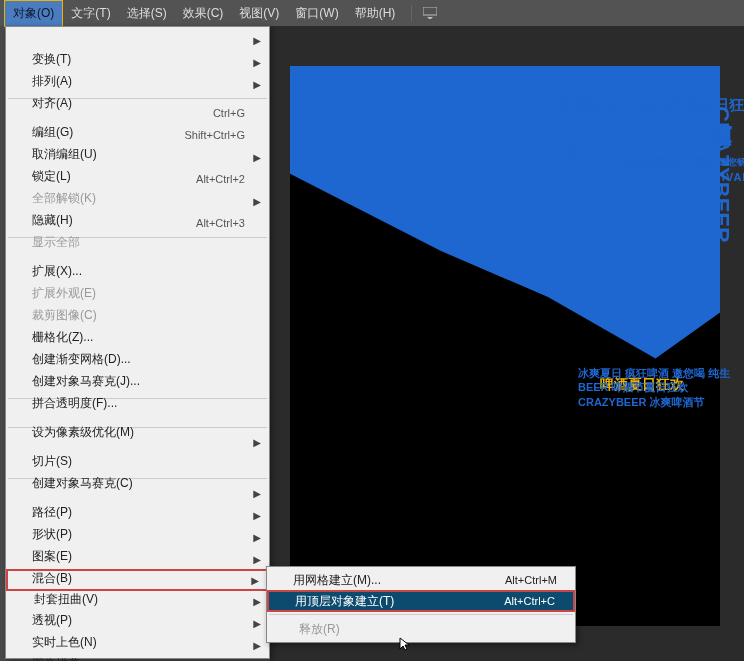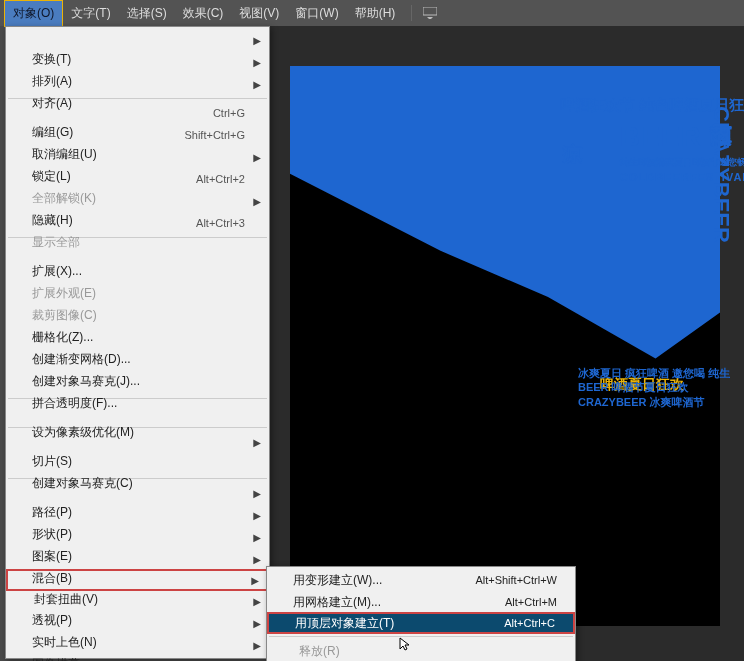--- a/index.html
+++ b/index.html
@@ -181,24 +181,20 @@
       <span class="arrow">▶</span>
     </div>
     <div class="menu-row">
       <span class="label">图像描摹</span>
       <span class="arrow">▶</span>
     </div>
   </div>
 
 <div class="submenu" id="submenu">
     <div class="sub-row">
-      <span class="label">用变形建立(W)...</span>
-      <span class="shortcut">Alt+Shift+Ctrl+W</span>
-    </div>
-    <div class="sub-row">
       <span class="label">用网格建立(M)...</span>
       <span class="shortcut">Alt+Ctrl+M</span>
     </div>
     <div class="sub-row highlighted">
       <span class="label">用顶层对象建立(T)</span>
       <span class="shortcut">Alt+Ctrl+C</span>
     </div>
     <div class="menu-sep"></div>
     <div class="sub-row disabled">
       <span class="label">释放(R)</span>

